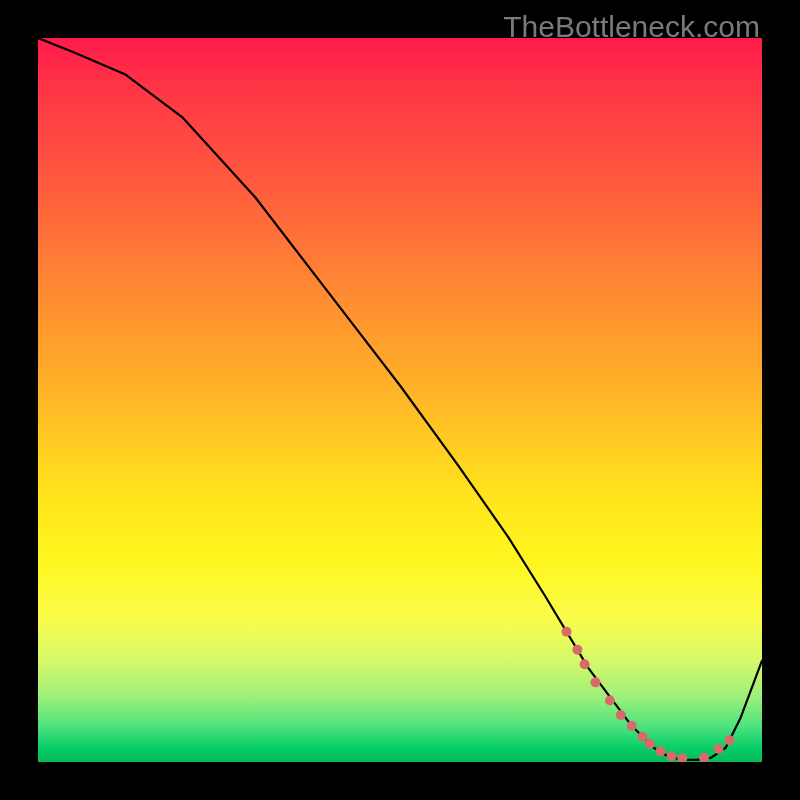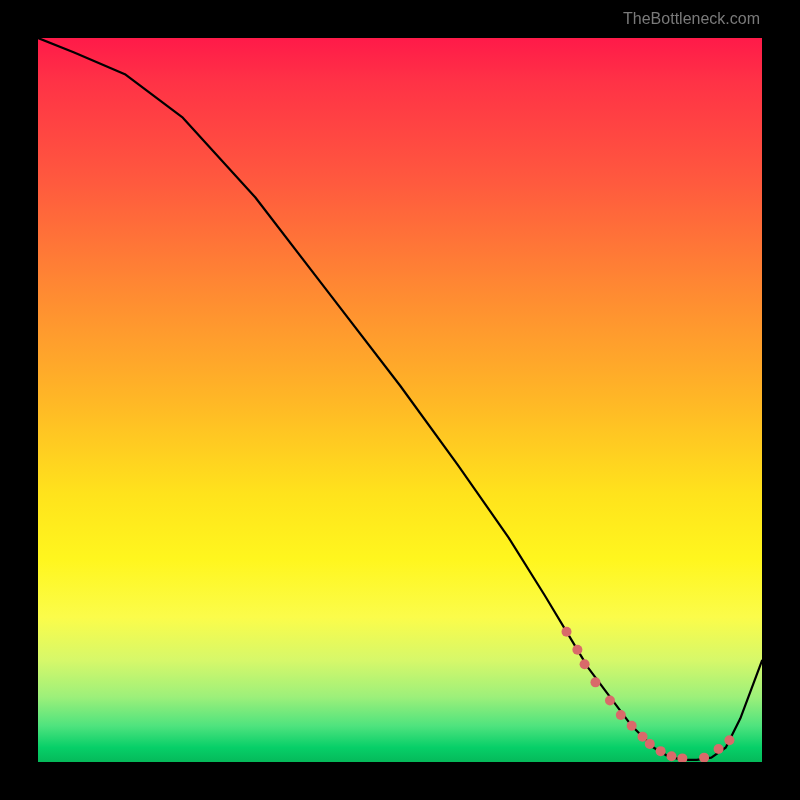--- a/index.html
+++ b/index.html
@@ -46,21 +46,21 @@
     top: 0;
     width: 724px;
     height: 724px;
     pointer-events: none;
   }
   .watermark {
     position: absolute;
     top: 10px;
     right: 40px;
     color: #7a7a7a;
-    font-size: 16px;
+    font-size: 30px;
     white-space: nowrap;
     user-select: none;
   }
 </style>
 </head>
 <body>
 
 <div class="outer">
 
   <div class="watermark">TheBottleneck.com</div>

